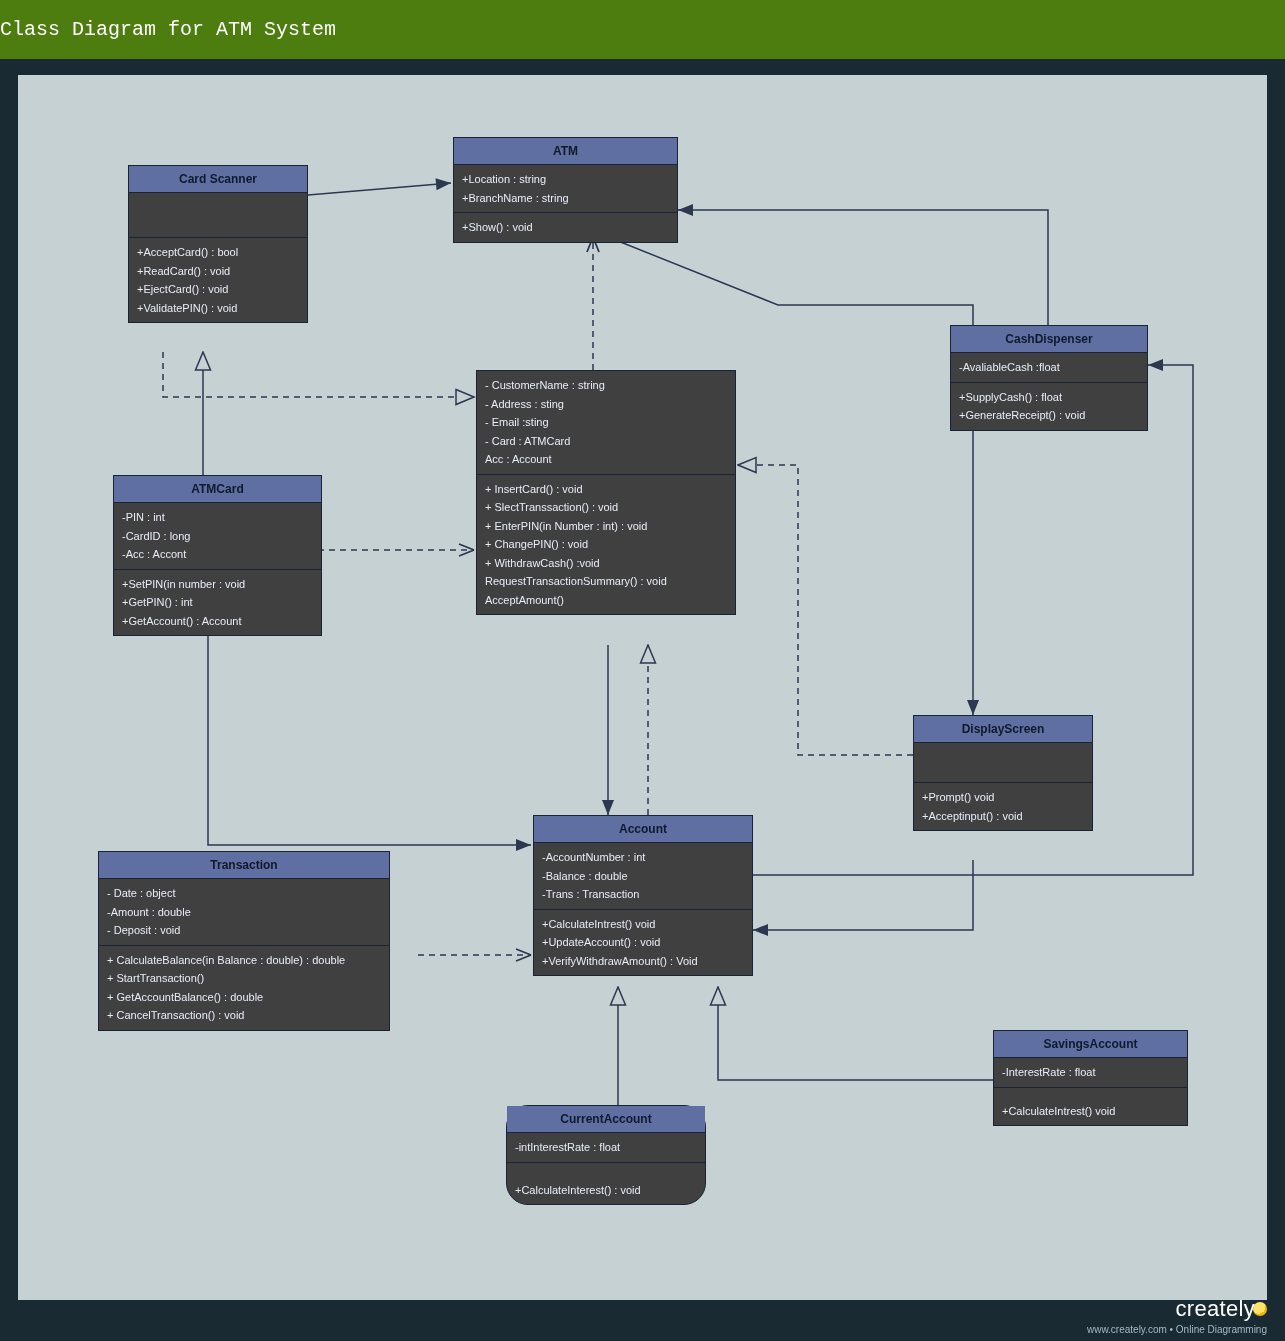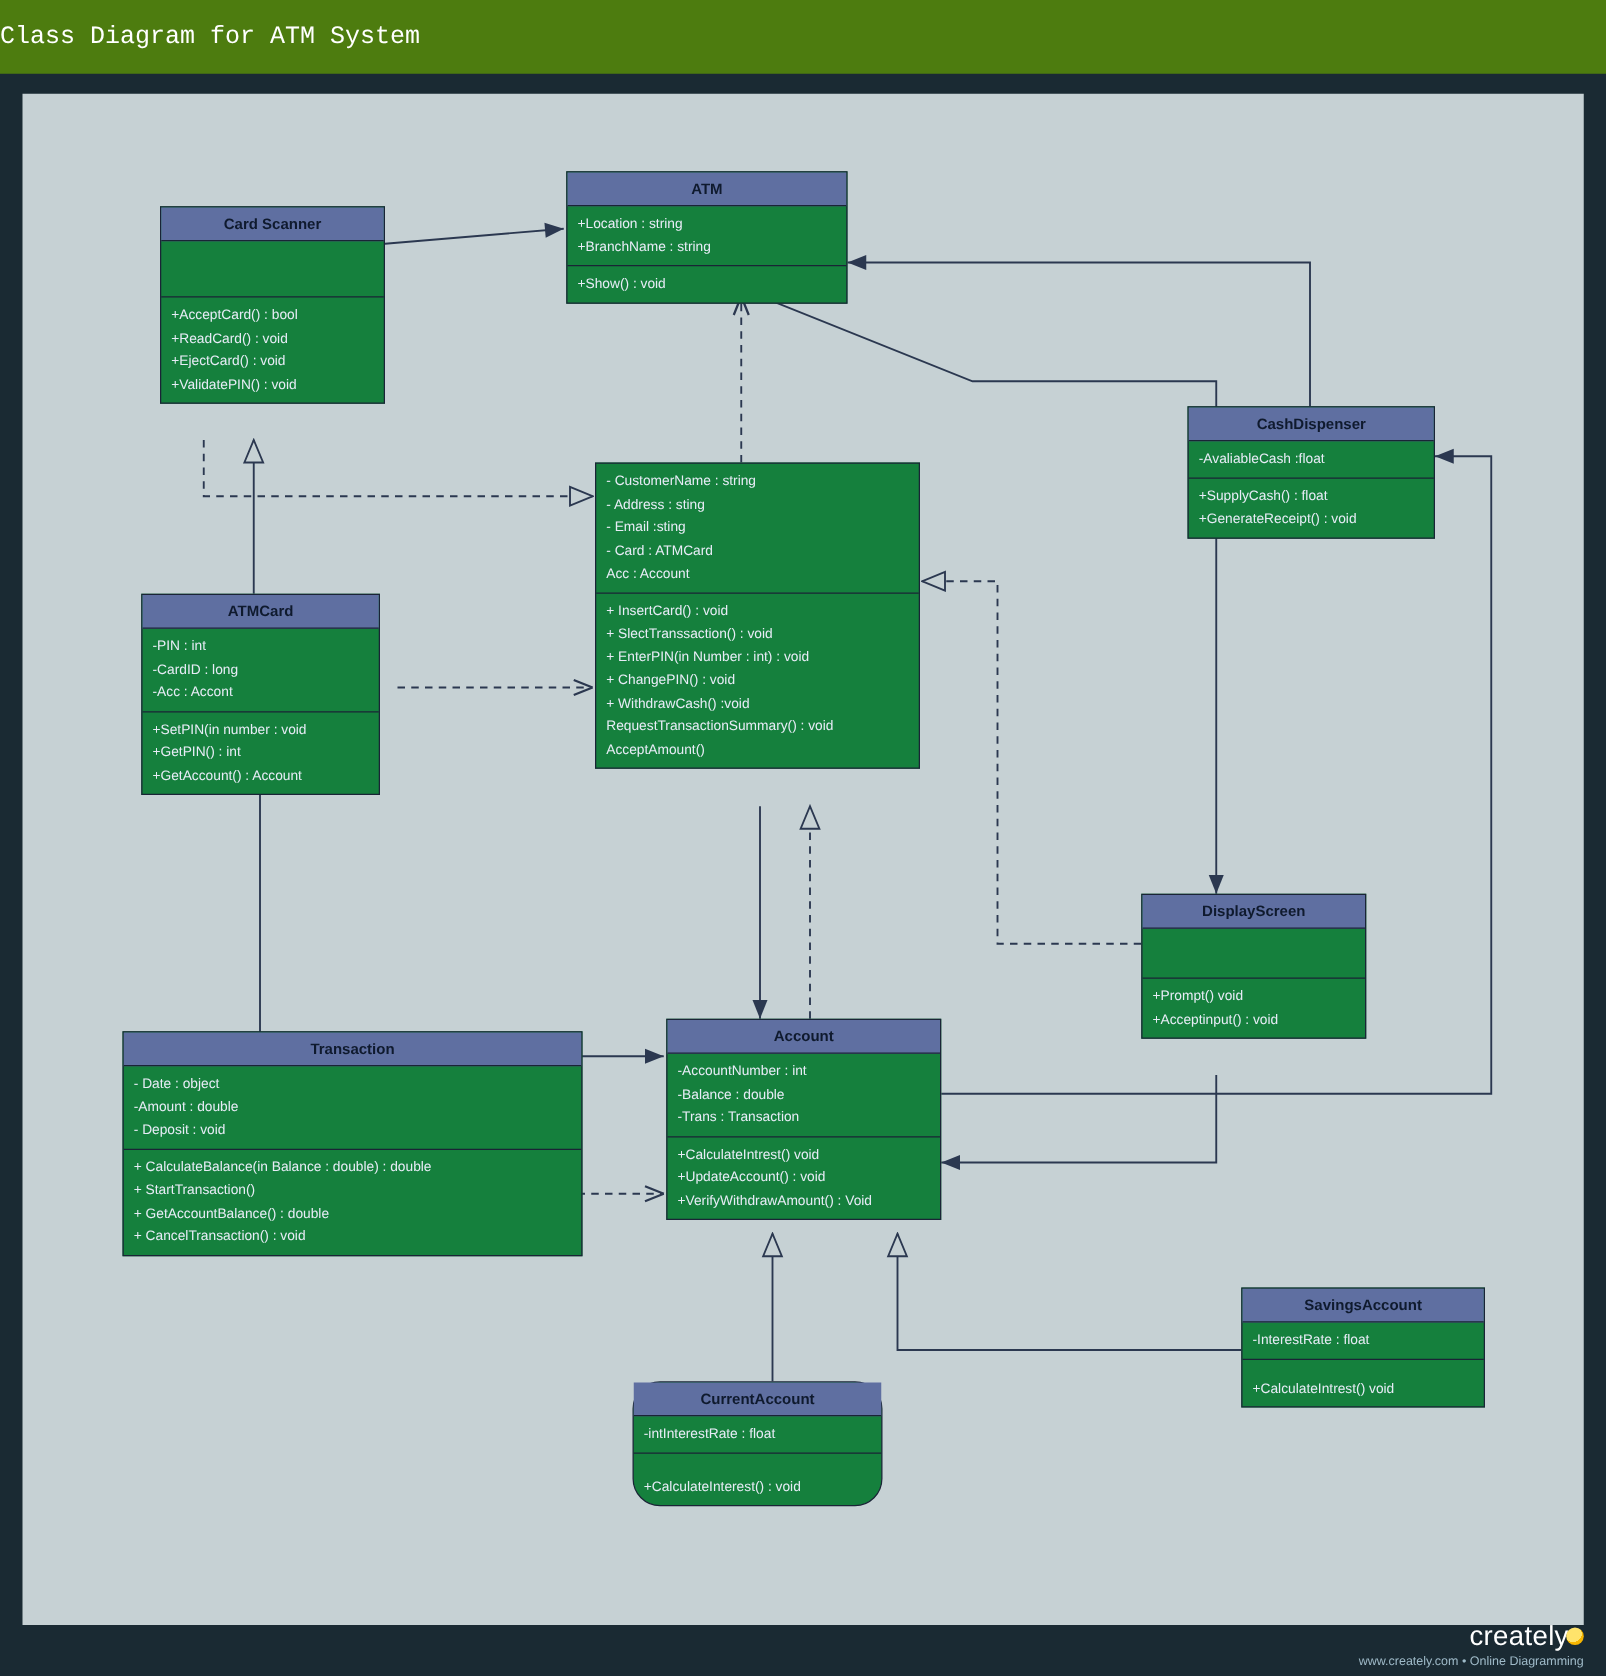--- a/index.html
+++ b/index.html
@@ -22,21 +22,21 @@
   .canvas {
     position: absolute;
     left: 18px;
     top: 75px;
     width: 1249px;
     height: 1225px;
     background: #c6d1d4;
   }
   .class-box {
     position: absolute;
-    background: #15803d;
+    background: #404040;
     border: 1px solid #1a2436;
     color: #fff;
     font-size: 12px;
   }
   .class-name {
     background: #5f6fa1;
     border-bottom: 1px solid #1a2436;
     padding: 6px 8px;
     font-weight: bold;
     text-align: center;
@@ -152,21 +152,21 @@
   <div class="class-name">ATM</div>
   <div class="class-section">
     <div>+Location : string</div>
     <div>+BranchName : string</div>
   </div>
   <div class="class-section">
     <div>+Show() : void</div>
   </div>
 </div>
 
-<div class="class-box" style="left:95px; top:400px; width:191px;">
+<div class="class-box" style="left:95px; top:400px; width:209px;">
   <div class="class-name">ATMCard</div>
   <div class="class-section">
     <div>-PIN : int</div>
     <div>-CardID : long</div>
     <div>-Acc : Accont</div>
   </div>
   <div class="class-section">
     <div>+SetPIN(in number : void</div>
     <div>+GetPIN() : int</div>
     <div>+GetAccount() : Account</div>
@@ -205,21 +205,21 @@
 
 <div class="class-box" style="left:895px; top:640px; width:180px;">
   <div class="class-name">DisplayScreen</div>
   <div class="class-section" style="min-height:40px;"></div>
   <div class="class-section">
     <div>+Prompt() void</div>
     <div>+Acceptinput() : void</div>
   </div>
 </div>
 
-<div class="class-box" style="left:80px; top:750px; width:368px;">
+<div class="class-box" style="left:80px; top:776px; width:292px;">
   <div class="class-name">Transaction</div>
   <div class="class-section">
     <div>- Date : object</div>
     <div>-Amount : double</div>
     <div>- Deposit : void</div>
   </div>
   <div class="class-section">
     <div>+ CalculateBalance(in Balance : double) : double</div>
     <div>+ StartTransaction()</div>
     <div>+ GetAccountBalance() : double</div>

